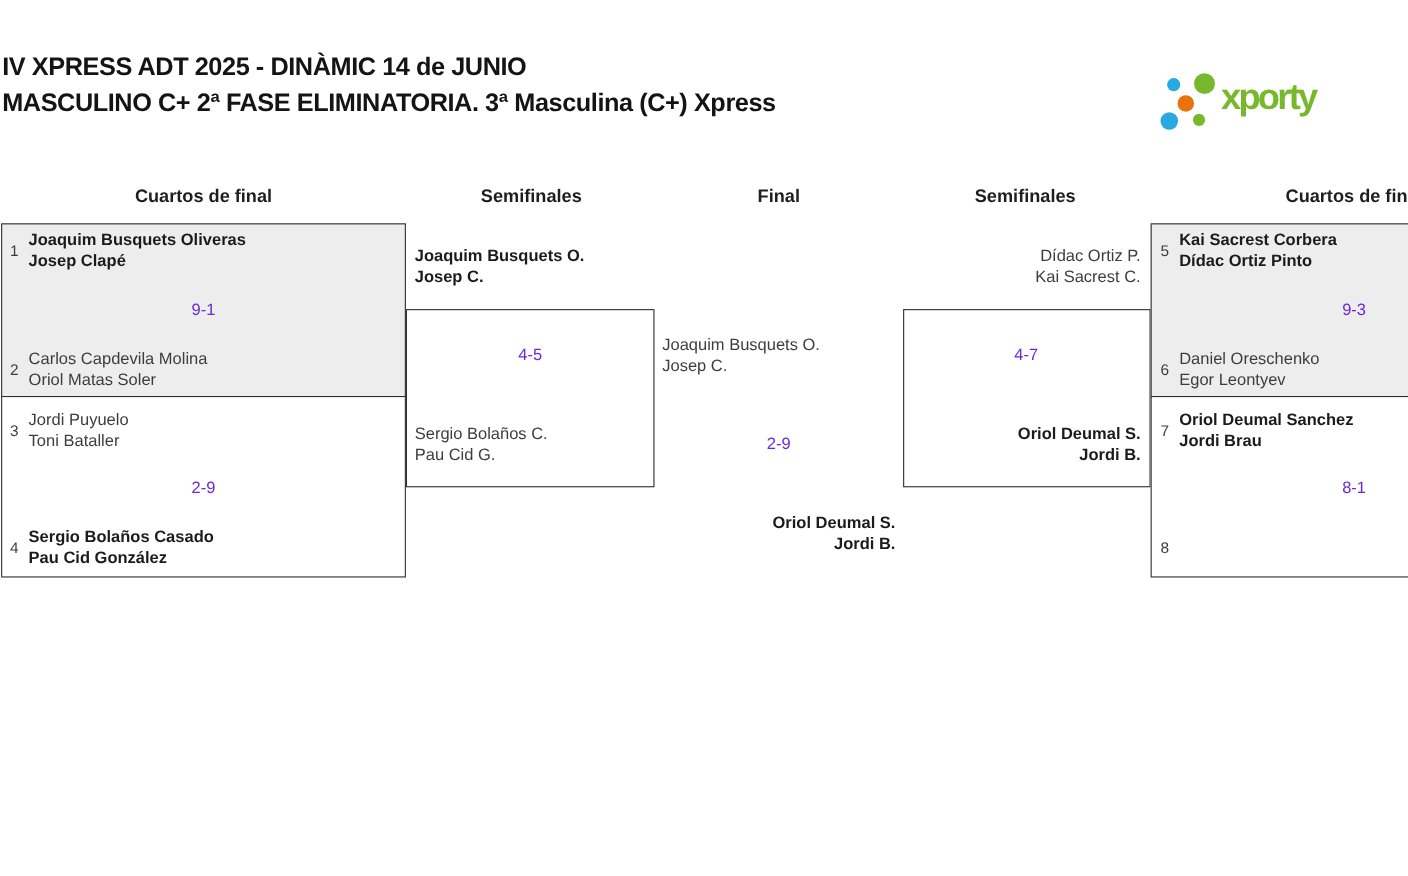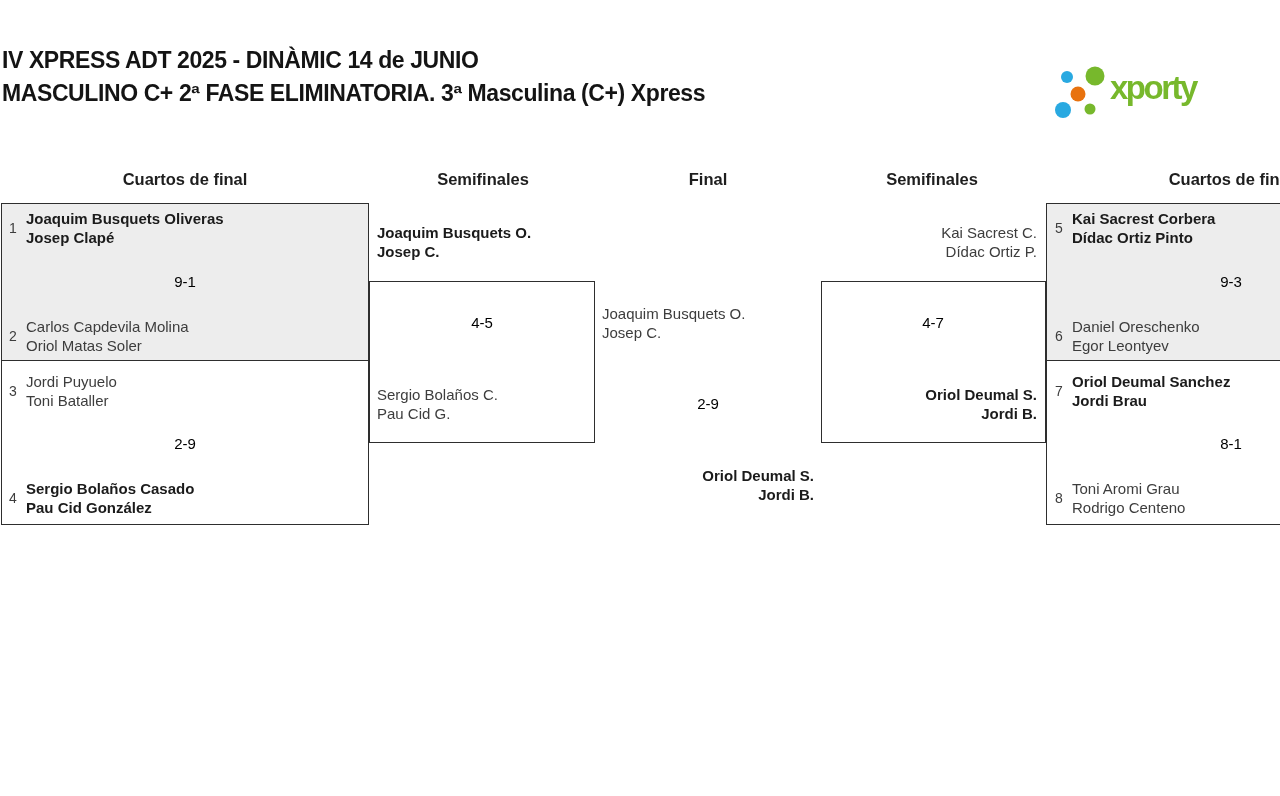--- a/index.html
+++ b/index.html
@@ -74,21 +74,21 @@
     font-size: 14px;
     line-height: 18px;
     color: #3d3d3d;
   }
   .score {
     position: absolute;
     width: 300px;
     text-align: center;
     font-size: 15px;
     line-height: 18px;
-    color: #000000;
+    color: #6d28d9;
   }
 </style>
 </head>
 <body>
 
 <div id="stage">
 
   <div class="title">
     <div>IV XPRESS ADT 2025 - DINÀMIC 14 de JUNIO</div>
     <div>MASCULINO C+ 2ª FASE ELIMINATORIA. 3ª Masculina (C+) Xpress</div>
@@ -156,22 +156,22 @@
     <div>Joaquim Busquets O.</div>
     <div>Josep C.</div>
   </div>
   <div class="score" style="left:558px;top:354px">2-9</div>
   <div class="team winner right" style="left:514px;top:425px">
     <div>Oriol Deumal S.</div>
     <div>Jordi B.</div>
   </div>
 
   <div class="team right" style="left:737px;top:182px">
+    <div>Dídac Ortiz P.</div>
     <div>Kai Sacrest C.</div>
-    <div>Dídac Ortiz P.</div>
   </div>
   <div class="score" style="left:783px;top:273px">4-7</div>
   <div class="team winner right" style="left:737px;top:344px">
     <div>Oriol Deumal S.</div>
     <div>Jordi B.</div>
   </div>
 
   <div class="seed" style="left:1051px;top:178px">5</div>
   <div class="team winner" style="left:1072px;top:168px">
     <div>Kai Sacrest Corbera</div>
@@ -184,18 +184,14 @@
     <div>Egor Leontyev</div>
   </div>
 
   <div class="seed" style="left:1051px;top:341px">7</div>
   <div class="team winner" style="left:1072px;top:331px">
     <div>Oriol Deumal Sanchez</div>
     <div>Jordi Brau</div>
   </div>
   <div class="score" style="left:1081px;top:394px">8-1</div>
   <div class="seed" style="left:1051px;top:448px">8</div>
-  <div class="team" style="left:1072px;top:438px">
-    <div>Toni Aromi Grau</div>
-    <div>Rodrigo Centeno</div>
-  </div>
 
 </div>
 
 </body></html>

